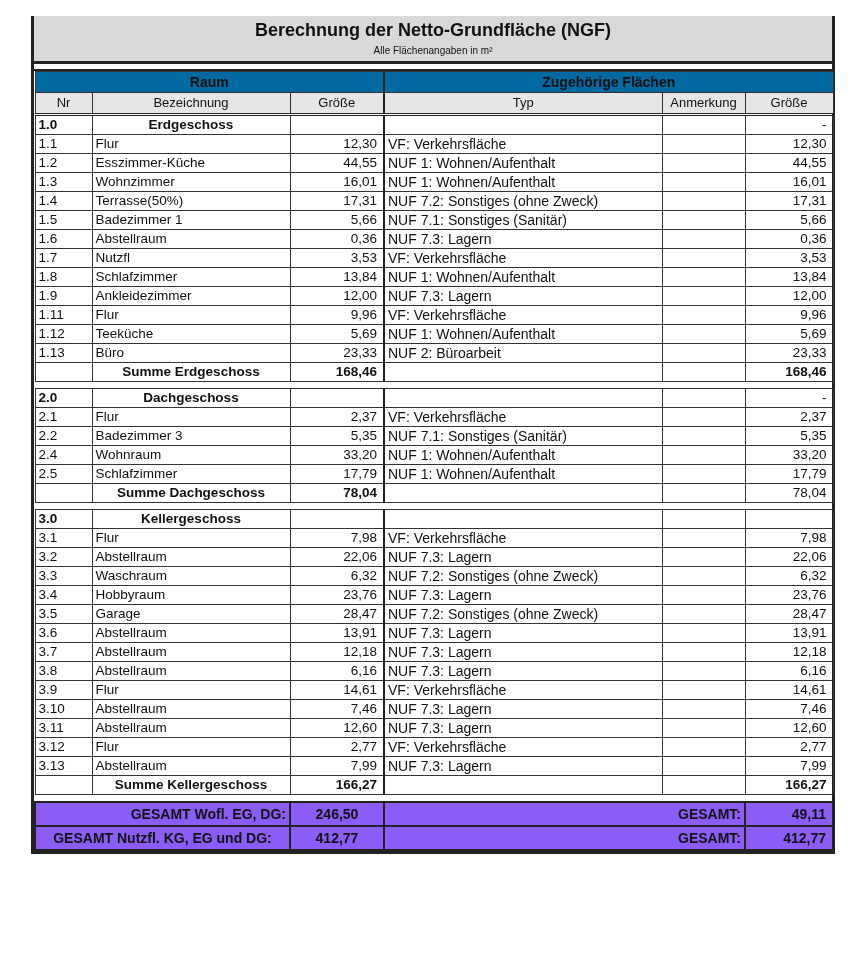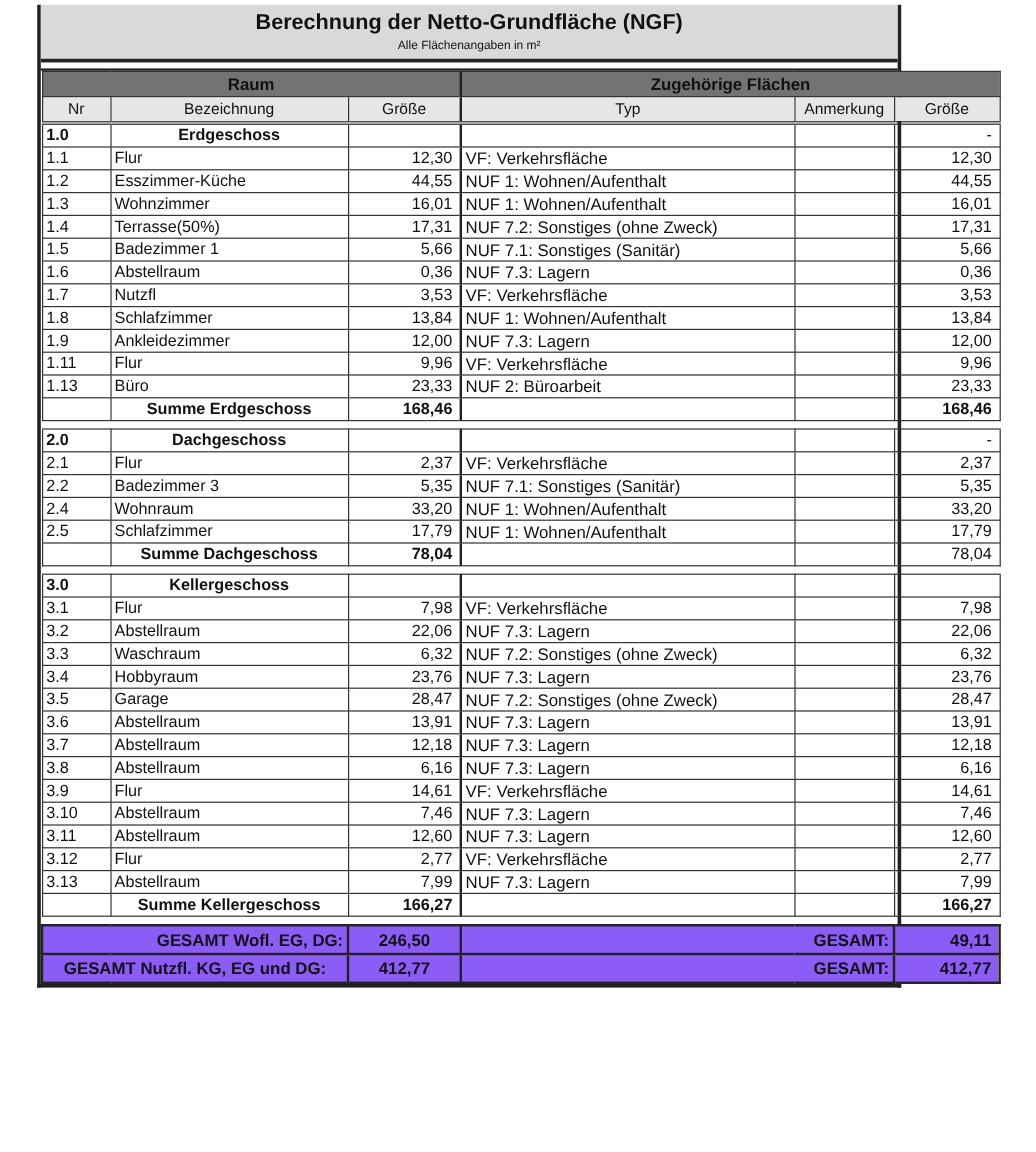--- a/index.html
+++ b/index.html
@@ -1,24 +1,24 @@
 <!DOCTYPE html>
 <html><head>
 <meta charset="utf-8">
 <style>
   html, body { margin: 0; padding: 0; background: #ffffff; }
   body { width: 863px; height: 960px; position: relative; font-family: "Liberation Sans", sans-serif; color: #111; }
-  .sheet { position: absolute; left: 31px; top: 4px; width: 720px; border: 3px solid #222; border-top: none; box-sizing: border-box; }
+  .sheet { position: absolute; left: 31px; top: 16px; width: 804px; border: 3px solid #222; border-top: none; box-sizing: border-box; }
   .title-box { background: #d9d9d9; height: 45px; border-bottom: 3px solid #222; text-align: center; position: relative; }
   .title { font-weight: bold; font-size: 18px; padding-top: 4px; display: block; }
   .subtitle { font-size: 10px; display: block; margin-top: 4px; }
   .spacer { height: 5px; border-bottom: 2px solid #222; }
   table { border-collapse: collapse; width: 100%; table-layout: fixed; font-size: 13.5px; }
   td { border: 1px solid #333; height: 18px; padding: 0 3px; white-space: nowrap; overflow: hidden; line-height: 18px; }
-  .hdr td { background: #737373; font-weight: bold; text-align: center; font-size: 14px; height: 20px; }
+  .hdr td { background: #0369a1; font-weight: bold; text-align: center; font-size: 14px; height: 20px; }
   .hdr2 td { background: #e6e6e6; font-weight: normal; text-align: center; font-size: 13px; height: 20px; border-bottom: 3px double #222; }
   .num { text-align: right; padding-right: 6px; }
   .typ { font-size: 14px; }
   .bold { font-weight: bold; }
   .center { text-align: center; }
   .section td.nr { font-weight: bold; }
   .section td.name { font-weight: bold; text-align: center; }
   .sep td { height: 6px; padding: 0; border-left: none; border-right: none; }
   .total td { background: #8b5cf6; font-weight: bold; font-size: 14px; height: 22px; border: 2px solid #222; }
   .thick-l { border-left: 2px solid #222 !important; }
@@ -139,20 +139,28 @@
         </tr>
         <tr>
           <td>1.11</td>
           <td>Flur</td>
           <td class="num">9,96</td>
           <td class="typ thick-l">VF: Verkehrsfläche</td>
           <td></td>
           <td class="num">9,96</td>
         </tr>
         <tr>
+          <td>1.12</td>
+          <td>Teeküche</td>
+          <td class="num">5,69</td>
+          <td class="typ thick-l">NUF 1: Wohnen/Aufenthalt</td>
+          <td></td>
+          <td class="num">5,69</td>
+        </tr>
+        <tr>
           <td>1.13</td>
           <td>Büro</td>
           <td class="num">23,33</td>
           <td class="typ thick-l">NUF 2: Büroarbeit</td>
           <td></td>
           <td class="num">23,33</td>
         </tr>
         <tr>
           <td></td>
           <td class="bold center">Summe Erdgeschoss</td>

